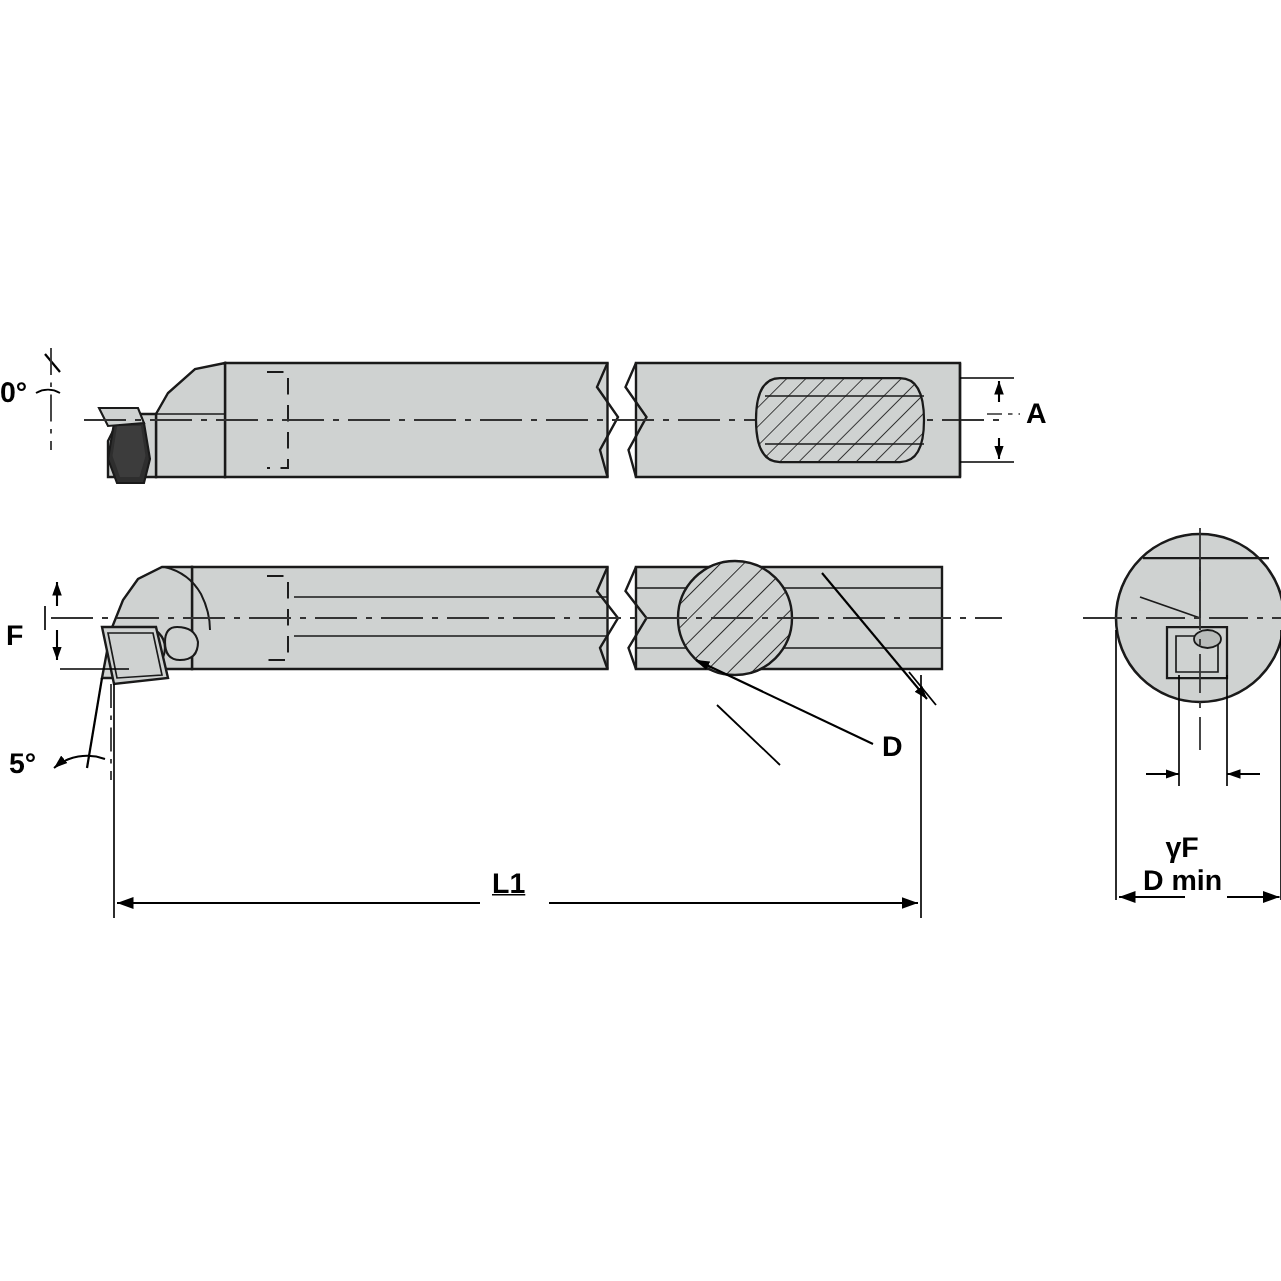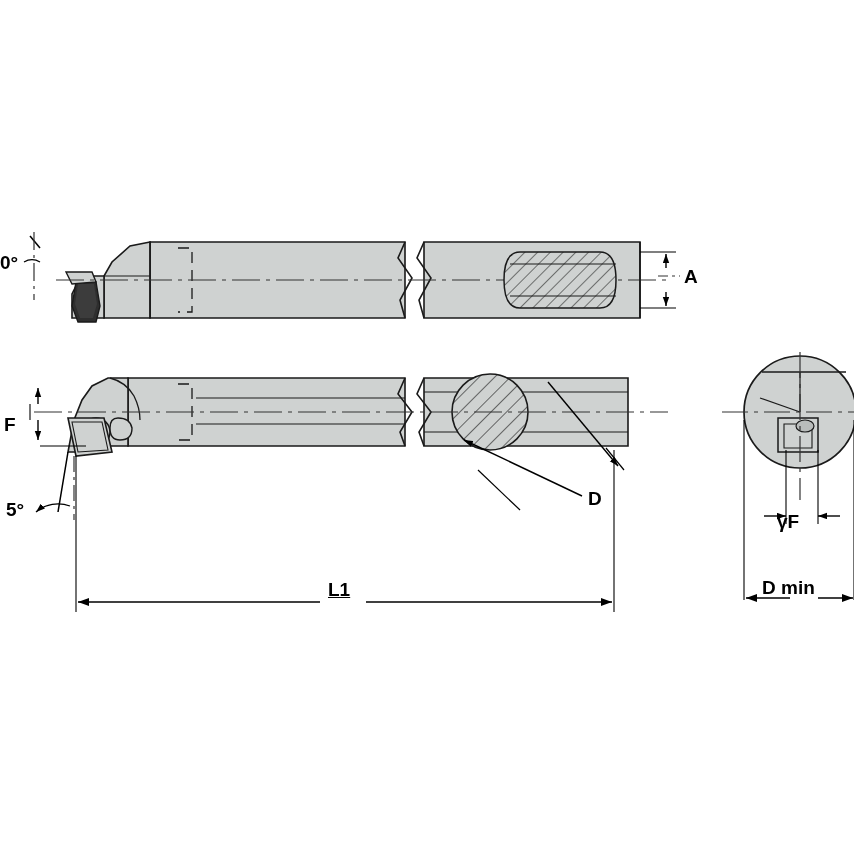--- a/index.html
+++ b/index.html
@@ -180,16 +180,16 @@
       <path d="M818,598 L853,598" fill="none" stroke="#000000" stroke-width="1.4" marker-end="url(#arrEnd)"></path>
     </g>
   </svg>
 
   <div class="lbl" style="left:0px;  top:253px;">0°</div>
   <div class="lbl" style="left:684px; top:267px;">A</div>
   <div class="lbl" style="left:4px;   top:415px;">F</div>
   <div class="lbl" style="left:6px;   top:500px;">5°</div>
   <div class="lbl" style="left:588px; top:489px;">D</div>
   <div class="lbl" style="left:328px; top:580px;text-decoration:underline;">L1</div>
-  <div class="lbl" style="left:777px; top:512px;text-align:right;">γF</div>
+  <div class="lbl" style="left:777px; top:556px;text-align:right;">γF</div>
   <div class="lbl" style="left:762px; top:578px;">D min</div>
 
 </div>
 
 </body></html>

